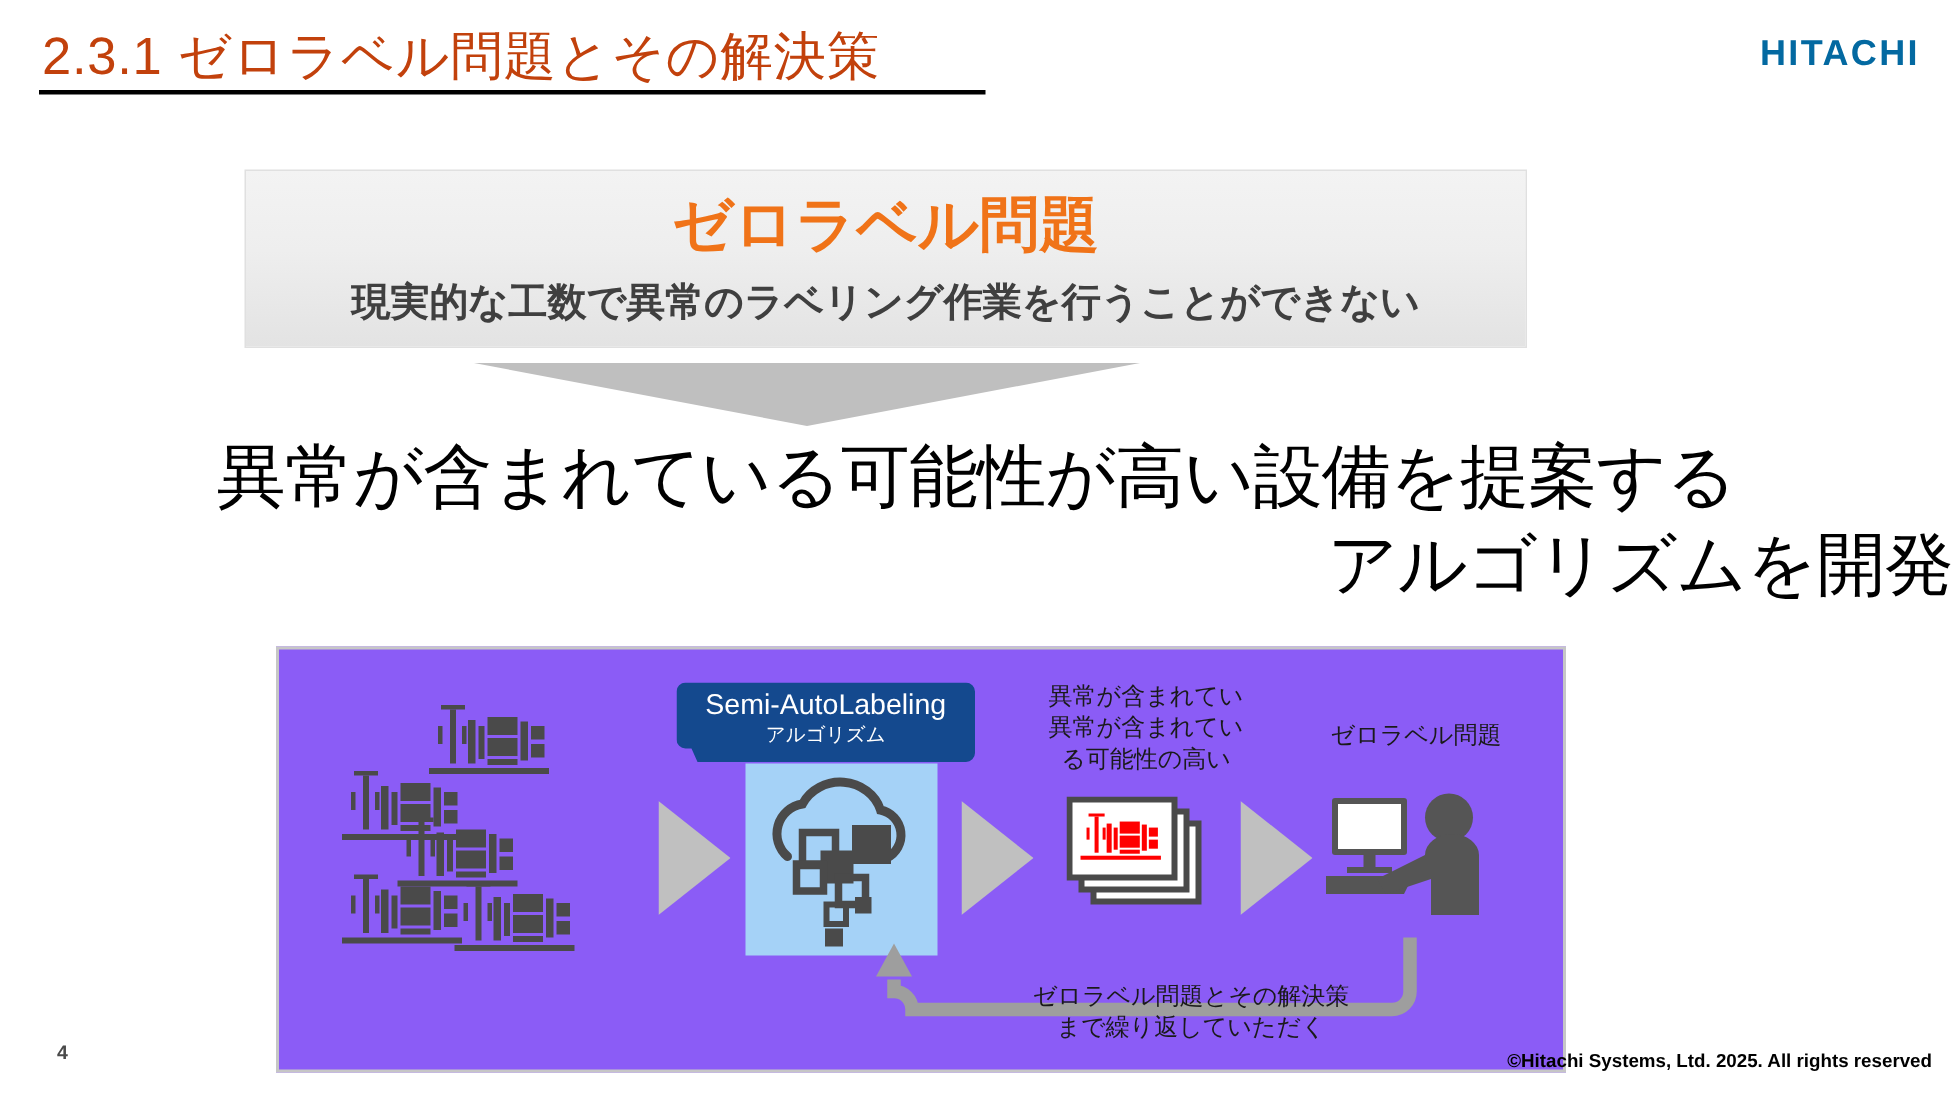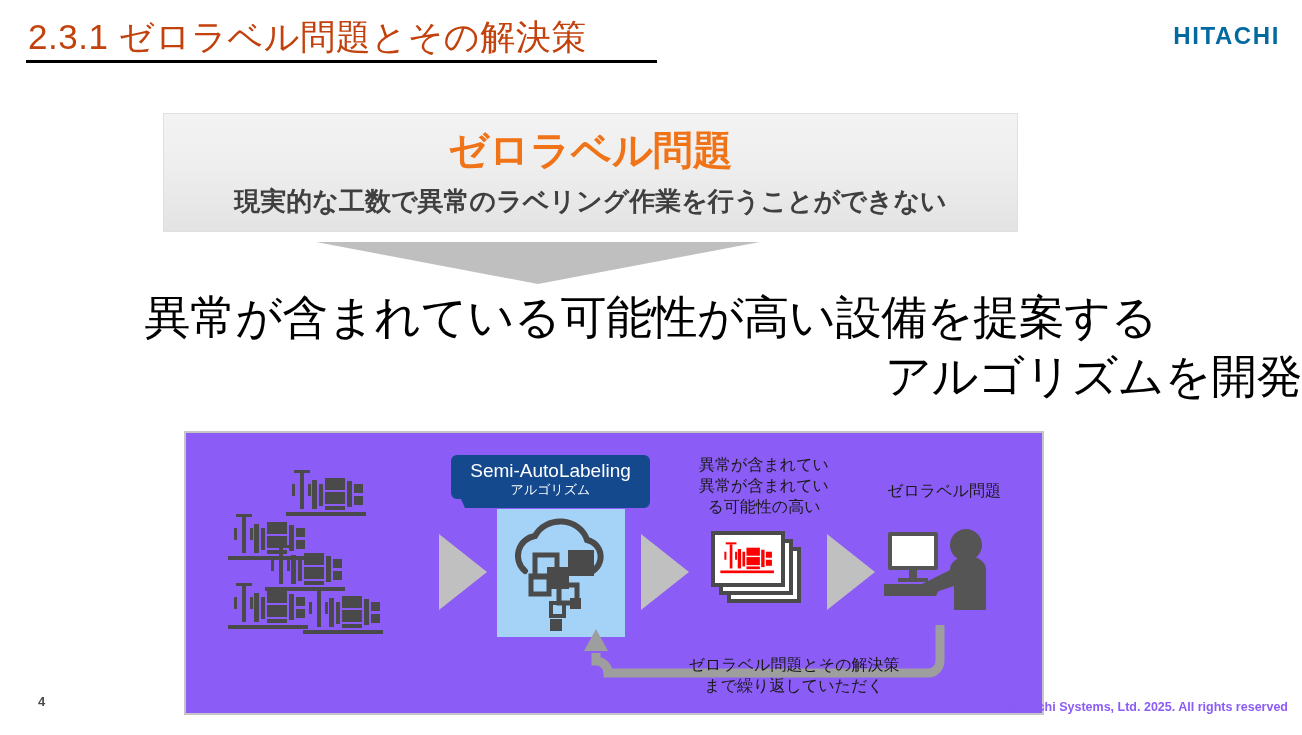--- a/index.html
+++ b/index.html
@@ -210,21 +210,21 @@
     font-size: 13px;
     font-weight: bold;
     color: #4a4a4a;
   }
   .copyright {
     position: absolute;
     right: 14px;
     bottom: 21px;
     font-size: 12.5px;
     font-weight: bold;
-    color: #8b5cf6;
+    color: #000000;
     white-space: nowrap;
   }
 </style>
 </head>
 <body>
 
 <div id="slide">
 
   <div class="slide-title">2.3.1 ゼロラベル問題とその解決策</div>
   <div class="title-rule"></div>

